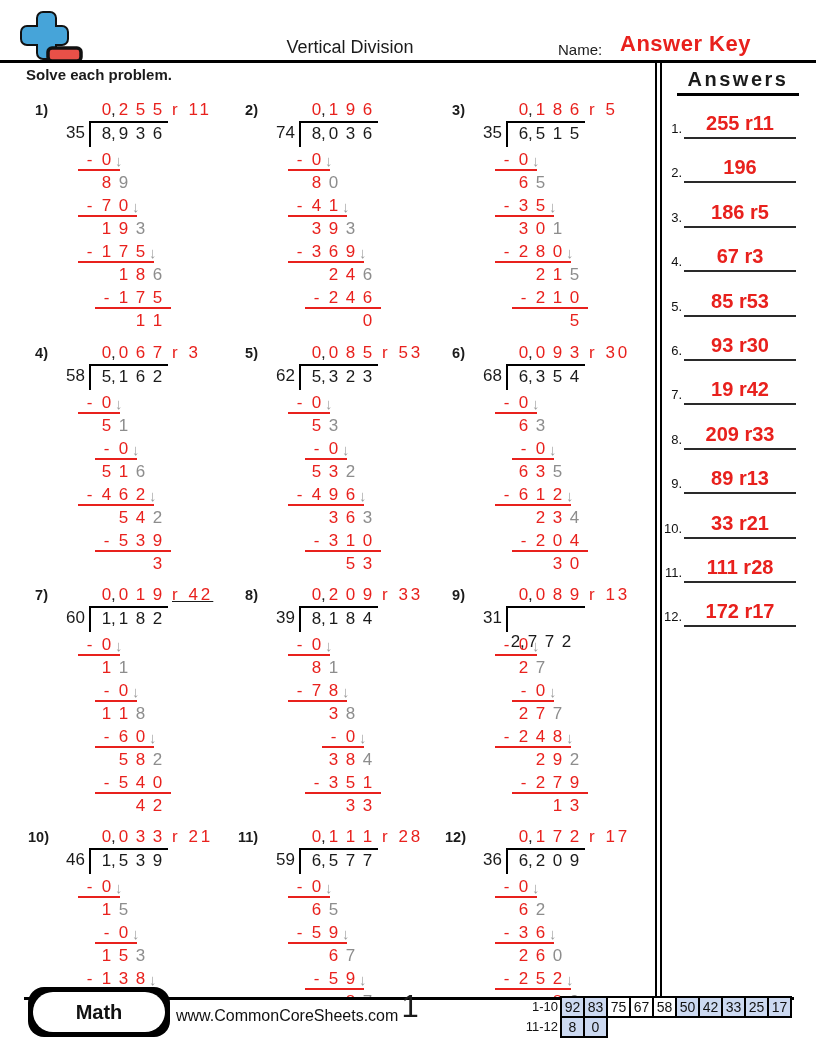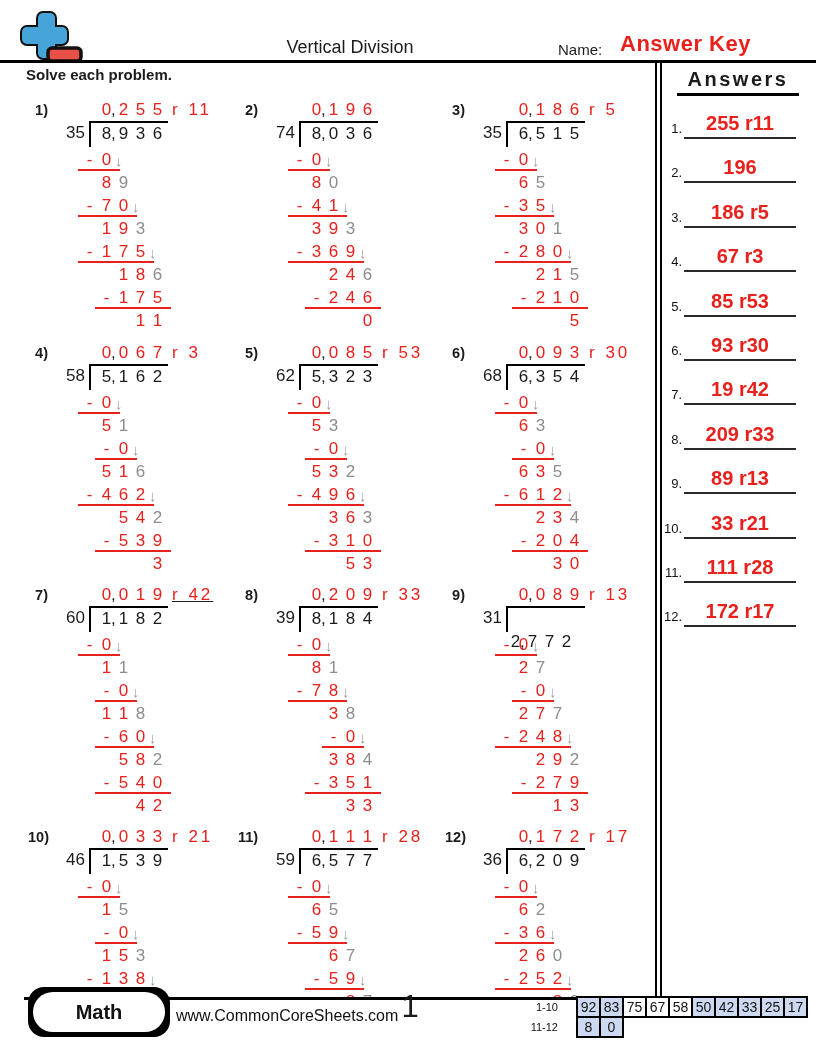--- a/index.html
+++ b/index.html
@@ -47,21 +47,21 @@
 
   
   .footer-mask{left:0;top:1000px;width:816px;height:56px;background:#fff;z-index:4;}
   .footer-line{left:24px;top:997px;width:770px;height:3px;background:#000;z-index:5;}
   .badge{left:28px;top:987px;width:142px;height:50px;background:#000;border-radius:16px;z-index:6;}
   .badge-inner{position:absolute;left:5px;top:5px;right:5px;bottom:5px;background:#fff;border-radius:20px;
                display:flex;align-items:center;justify-content:center;font-size:20px;font-weight:bold;color:#111;}
   .site{left:176px;top:1007px;font-size:16px;color:#111;z-index:6;}
   .page-num{left:388px;top:989px;width:44px;text-align:center;font-size:31px;z-index:6;}
   .grade-row{position:absolute;white-space:nowrap;z-index:6;}
-  .grade-label{display:inline-block;width:40px;text-align:right;padding-right:20px;font-size:11px;
+  .grade-label{display:inline-block;width:40px;text-align:right;padding-right:4px;font-size:13px;
                vertical-align:top;line-height:22px;color:#111;}
   .grade-cell{display:inline-block;box-sizing:border-box;width:25px;height:22px;border:2px solid #000;
               margin-left:-2px;text-align:center;font-size:14px;line-height:18px;color:#111;background:#fff;}
   .grade-cell.hl{background:var(--hl);}
 </style>
 </head>
 <body>
 
 <div class="page">
 

